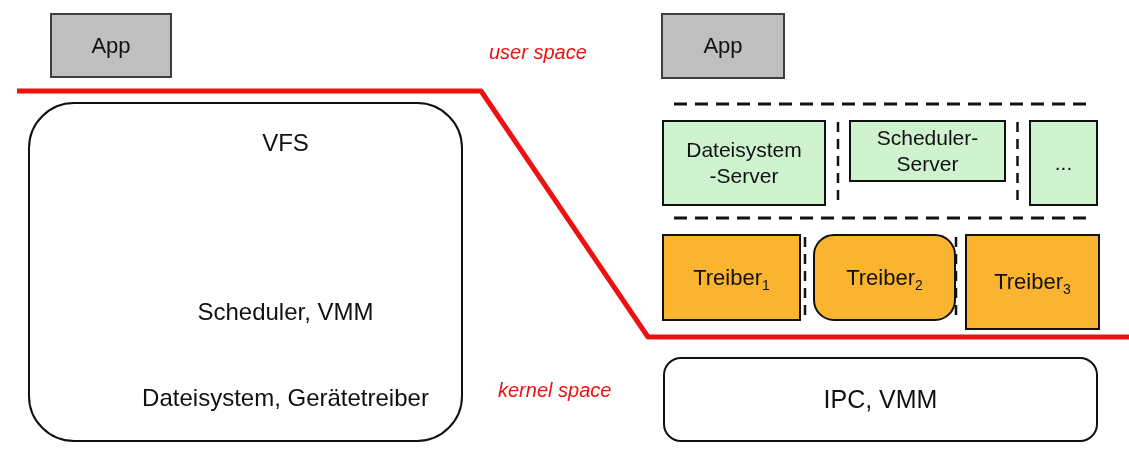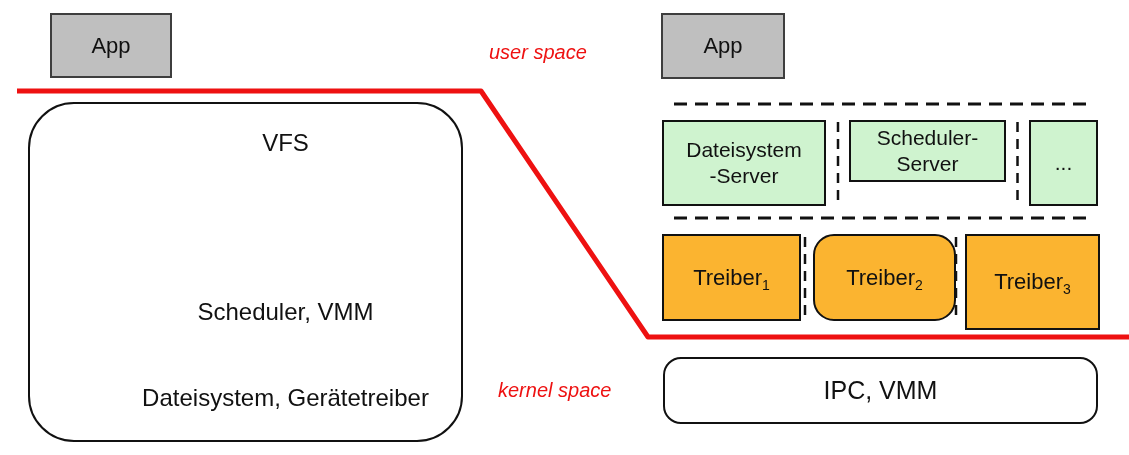--- a/index.html
+++ b/index.html
@@ -29,21 +29,21 @@
   .row-0{top:128px;} .row-1{top:211px;} .row-2{top:297px;} .row-3{top:383px;}
   .green{background:var(--green,#cff3cf);font-size:21px;line-height:26px;}
   .g1{left:662px;top:120px;width:164px;height:86px;}
   .g2{left:849px;top:120px;width:157px;height:62px;}
   .g3{left:1029px;top:120px;width:69px;height:86px;}
   .orange{background:var(--orange,#fbb430);font-size:22px;}
   .t1{left:662px;top:234px;width:139px;height:87px;}
   .t2{left:813px;top:234px;width:143px;height:87px;border-radius:21px;}
   .t3{left:965px;top:234px;width:135px;height:96px;align-items:center;}
   .kernelbox{
-    left:663px;top:357px;width:435px;height:67px;border-radius:18px;
+    left:663px;top:357px;width:435px;height:85px;border-radius:18px;
     background:#fff;font-size:25px;
   }
   sub{font-size:14px;line-height:0;}
   
   .space-label{
     position:absolute;font-size:20px;font-style:italic;
     color:var(--red,#ee1111);white-space:nowrap;
   }
   .user-space{left:489px;top:41px;}
   .kernel-space{left:486px;top:379px;margin-left:12px;}

